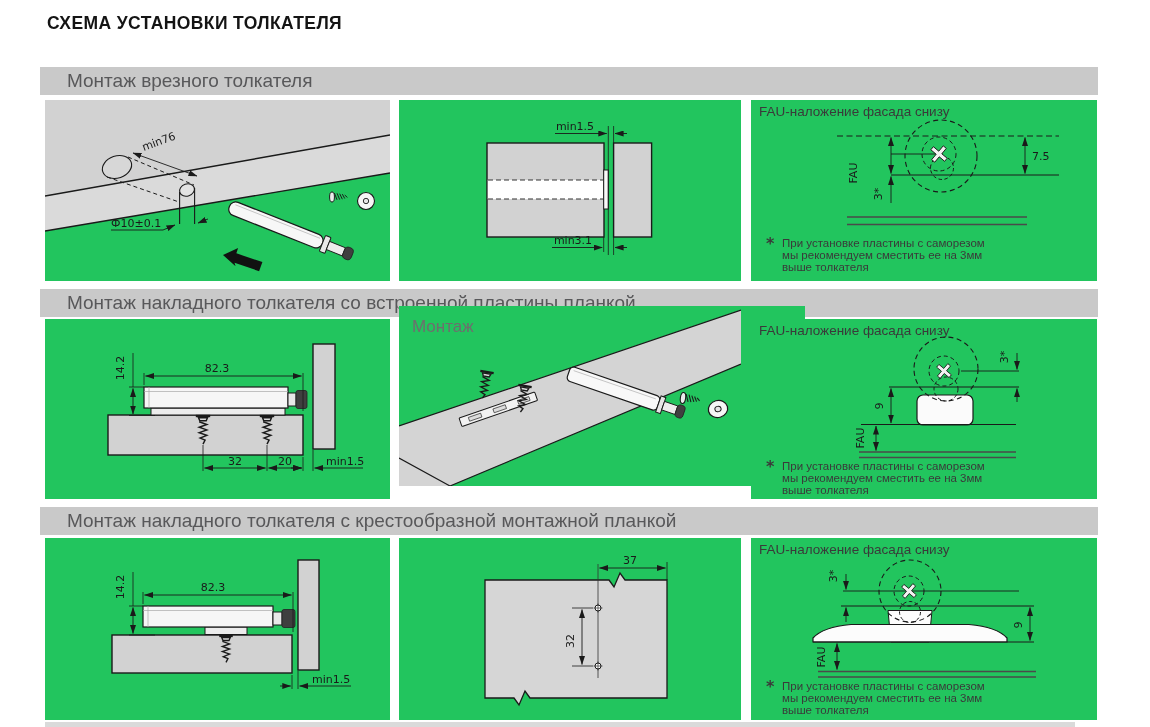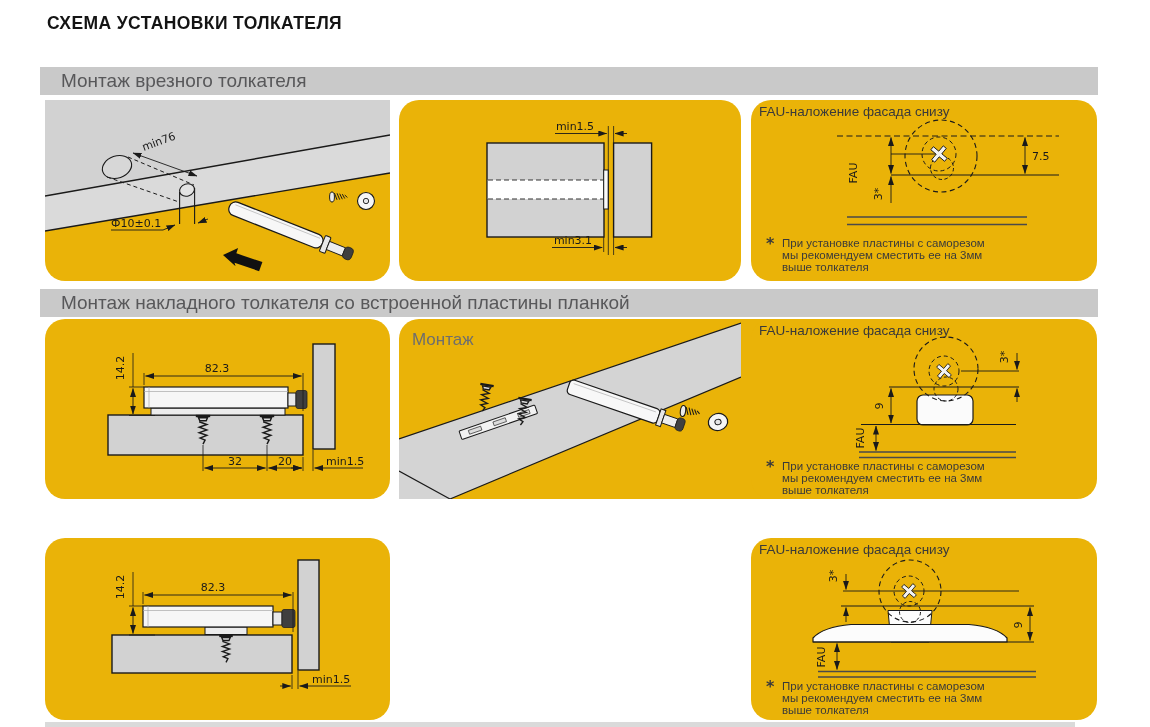--- a/index.html
+++ b/index.html
@@ -1,22 +1,22 @@
 <!DOCTYPE html>
 <html><head>
 <meta charset="utf-8">
 <style>
   html,body{margin:0;padding:0;background:#ffffff;}
   #stage{position:relative;width:1150px;height:727px;background:#ffffff;overflow:hidden;
          font-family:"Liberation Sans",sans-serif;}
   .page-title{position:absolute;left:47px;top:13px;font-size:17.5px;color:#141414;
               letter-spacing:.4px;font-weight:700;}
   .bar{position:absolute;left:40px;width:1058px;height:28px;background:#c9c9c9;}
-  .bar span{display:block;padding-left:21px;line-height:27px;font-size:19px;color:#58585a;}
-  .panel{position:absolute;background:#eab308;border-radius:20px;}
+  .bar span{display:block;padding-left:27px;line-height:27px;font-size:19px;color:#58585a;}
+  .panel{position:absolute;background:#22c55e;}
   svg{display:block;}
   svg text{font-family:"DejaVu Sans",sans-serif;}
   .dim-t{font-size:11px;fill:#1a1a1a;}
   .fau-title-t{font-size:13.5px;fill:#3a3a3a;font-family:"Liberation Sans",sans-serif;}
   .note-t{font-size:11.5px;fill:#3a3a3a;font-family:"Liberation Sans",sans-serif;}
   .star-t{font-size:16px;fill:#3a3a3a;font-weight:bold;}
   .montage-t{font-size:17px;fill:#6e6e6e;font-family:"Liberation Sans",sans-serif;}
   .strip{position:absolute;left:45px;top:722px;width:1030px;height:5px;background:#dadada;}
 </style>
 </head>
@@ -165,21 +165,21 @@
       <line x1="223.5" y1="149" x2="256.5" y2="149" stroke="#1a1a1a" stroke-width="0.9" marker-start="url(#ah)" marker-end="url(#ah)"></line>
       <text class="dim-t" x="240" y="146" text-anchor="middle">20</text>
 
       <path d="M246,149 H256.8" stroke="#1a1a1a" stroke-width="0.9" marker-end="url(#ah)"></path>
       <path d="M280,149 H269.6" stroke="#1a1a1a" stroke-width="0.9" marker-end="url(#ah)"></path>
       <text class="dim-t" x="281" y="146">min1.5</text>
       <path d="M280,149 H318" stroke="#1a1a1a" stroke-width="0.9"></path>
     </svg>
   </div>
 
-  <div class="panel" style="left:399px;top:319px;width:406px;height:180px">
+  <div class="panel" style="left:399px;top:306px;width:406px;height:180px">
     <svg width="342" height="180" viewBox="0 0 342 180">
       <polygon points="0,120 342,4 342,58 51,180 0,180" fill="#d4d4d4"></polygon>
       <path d="M0,120 L342,4 M51,180 L342,58 M0,152 L51,180" stroke="#1a1a1a" stroke-width="1.2" fill="none"></path>
       <text class="montage-t" x="13" y="26">Монтаж</text>
 
       <g transform="translate(60,112) rotate(-19)">
         <rect x="0" y="0" width="80" height="9" rx="1" fill="#f2f2f2" stroke="#1a1a1a" stroke-width="1"></rect>
         <path d="M9,2.5 h13 v4 h-13 z M35,2.5 h13 v4 h-13 z M61,2.5 h12 v4 h-12 z" fill="#dddddd" stroke="#1a1a1a" stroke-width="0.6"></path>
       </g>
       <use href="#screw-v" transform="translate(88,66) rotate(10) scale(1.5)"></use>
@@ -221,20 +221,23 @@
       <line x1="125" y1="107" x2="125" y2="131.5" stroke="#1a1a1a" stroke-width="0.9" marker-start="url(#ah)" marker-end="url(#ah)"></line>
       <text class="dim-t" x="113" y="119" text-anchor="middle" transform="rotate(-90 113 119)">FAU</text>
       <path d="M108,133 H265 M108,138.5 H265" stroke="#4a4a4a" stroke-width="1.5"></path>
       <text class="star-t" x="15" y="153">*</text>
       <text class="note-t" x="31" y="151">При установке пластины с саморезом</text>
       <text class="note-t" x="31" y="163">мы рекомендуем сместить ее на 3мм</text>
       <text class="note-t" x="31" y="175">выше толкателя</text>
     </svg>
   </div>
 
+  <div class="bar" style="top:507px">
+    <span>Монтаж накладного толкателя с крестообразной монтажной планкой</span>
+  </div>
 
   <div class="panel" style="left:45px;top:538px;width:345px;height:182px">
     <svg width="345" height="182" viewBox="0 0 345 182">
       <rect x="67" y="97" width="180" height="38" fill="#d2d2d2" stroke="#1a1a1a" stroke-width="1.4"></rect>
       <rect x="253" y="22" width="21" height="110" fill="#d2d2d2" stroke="#1a1a1a" stroke-width="1.4"></rect>
       <rect x="160" y="89" width="42" height="7.5" fill="#ececec" stroke="#1a1a1a" stroke-width="1"></rect>
       <rect x="98" y="68" width="130" height="21" fill="#f6f6f6" stroke="#1a1a1a" stroke-width="1.2"></rect>
       <path d="M103,68 V89 M98,72.5 H228" stroke="#a9a9a9" stroke-width="0.7"></path>
       <rect x="228" y="74" width="9" height="13" fill="#e8e8e8" stroke="#1a1a1a" stroke-width="1"></rect>
       <rect x="237" y="71.5" width="13" height="18" rx="2" fill="#3f3f3f" stroke="#222" stroke-width="0.8"></rect>
@@ -249,20 +252,42 @@
       <text class="dim-t" x="168" y="53" text-anchor="middle">82.3</text>
 
       <path d="M247,137 V151 M253,133 V151" stroke="#1a1a1a" stroke-width="0.8" fill="none"></path>
       <path d="M235,148 H245.8" stroke="#1a1a1a" stroke-width="0.9" marker-end="url(#ah)"></path>
       <path d="M266,148 H254.6" stroke="#1a1a1a" stroke-width="0.9" marker-end="url(#ah)"></path>
       <text class="dim-t" x="267" y="145">min1.5</text>
       <path d="M266,148 H306" stroke="#1a1a1a" stroke-width="0.9"></path>
     </svg>
   </div>
 
+  <div class="panel" style="left:399px;top:538px;width:342px;height:182px">
+    <svg width="342" height="182" viewBox="0 0 342 182">
+      <path d="M86,42 H210 L215,49 L221,35 L226,42 H268 V160 H131 L126,153 L120,167 L115,160 H86 Z" fill="#d6d6d6" stroke="#1a1a1a" stroke-width="1.3"></path>
+      <path d="M199,26 V140" stroke="#333" stroke-width="0.8"></path>
+      <g>
+        <circle cx="199" cy="70" r="3" fill="#ffffff" stroke="#1a1a1a" stroke-width="1"></circle>
+        <path d="M194.5,70 H203.5 M199,65.5 V74.5" stroke="#1a1a1a" stroke-width="0.6"></path>
+      </g>
+      <g>
+        <circle cx="199" cy="128" r="3" fill="#ffffff" stroke="#1a1a1a" stroke-width="1"></circle>
+        <path d="M194.5,128 H203.5 M199,123.5 V132.5" stroke="#1a1a1a" stroke-width="0.6"></path>
+      </g>
+
+      <path d="M268,42 V24" stroke="#1a1a1a" stroke-width="0.8"></path>
+      <line x1="200.5" y1="30" x2="266.5" y2="30" stroke="#1a1a1a" stroke-width="0.9" marker-start="url(#ah)" marker-end="url(#ah)"></line>
+      <text class="dim-t" x="231" y="26" text-anchor="middle">37</text>
+
+      <path d="M173,70 H194 M173,128 H194" stroke="#1a1a1a" stroke-width="0.8"></path>
+      <line x1="183" y1="71.5" x2="183" y2="126.5" stroke="#1a1a1a" stroke-width="0.9" marker-start="url(#ah)" marker-end="url(#ah)"></line>
+      <text class="dim-t" x="175" y="103" text-anchor="middle" transform="rotate(-90 175 103)">32</text>
+    </svg>
+  </div>
 
   <div class="panel" style="left:751px;top:538px;width:346px;height:182px">
     <svg width="346" height="182" viewBox="0 0 346 182">
       <text class="fau-title-t" x="8" y="16">FAU-наложение фасада снизу</text>
       <polygon points="137,72.5 181,72.5 178,104 140,104" fill="#fcfcfc" stroke="#1a1a1a" stroke-width="1"></polygon>
       <path d="M62,104 V100 Q72,89 100,86.5 L218,86.5 Q246,89 256,100 V104 Z" fill="#fcfcfc" stroke="#1a1a1a" stroke-width="1.2"></path>
       <path d="M92,53 H268" stroke="#1a1a1a" stroke-width="0.9"></path>
       <path d="M90,68 H283" stroke="#1a1a1a" stroke-width="1"></path>
       <path d="M62,104 H283" stroke="#1a1a1a" stroke-width="1"></path>
       <circle cx="159" cy="53" r="31" fill="none" stroke="#1a1a1a" stroke-width="1.1" stroke-dasharray="5,3.5"></circle>

